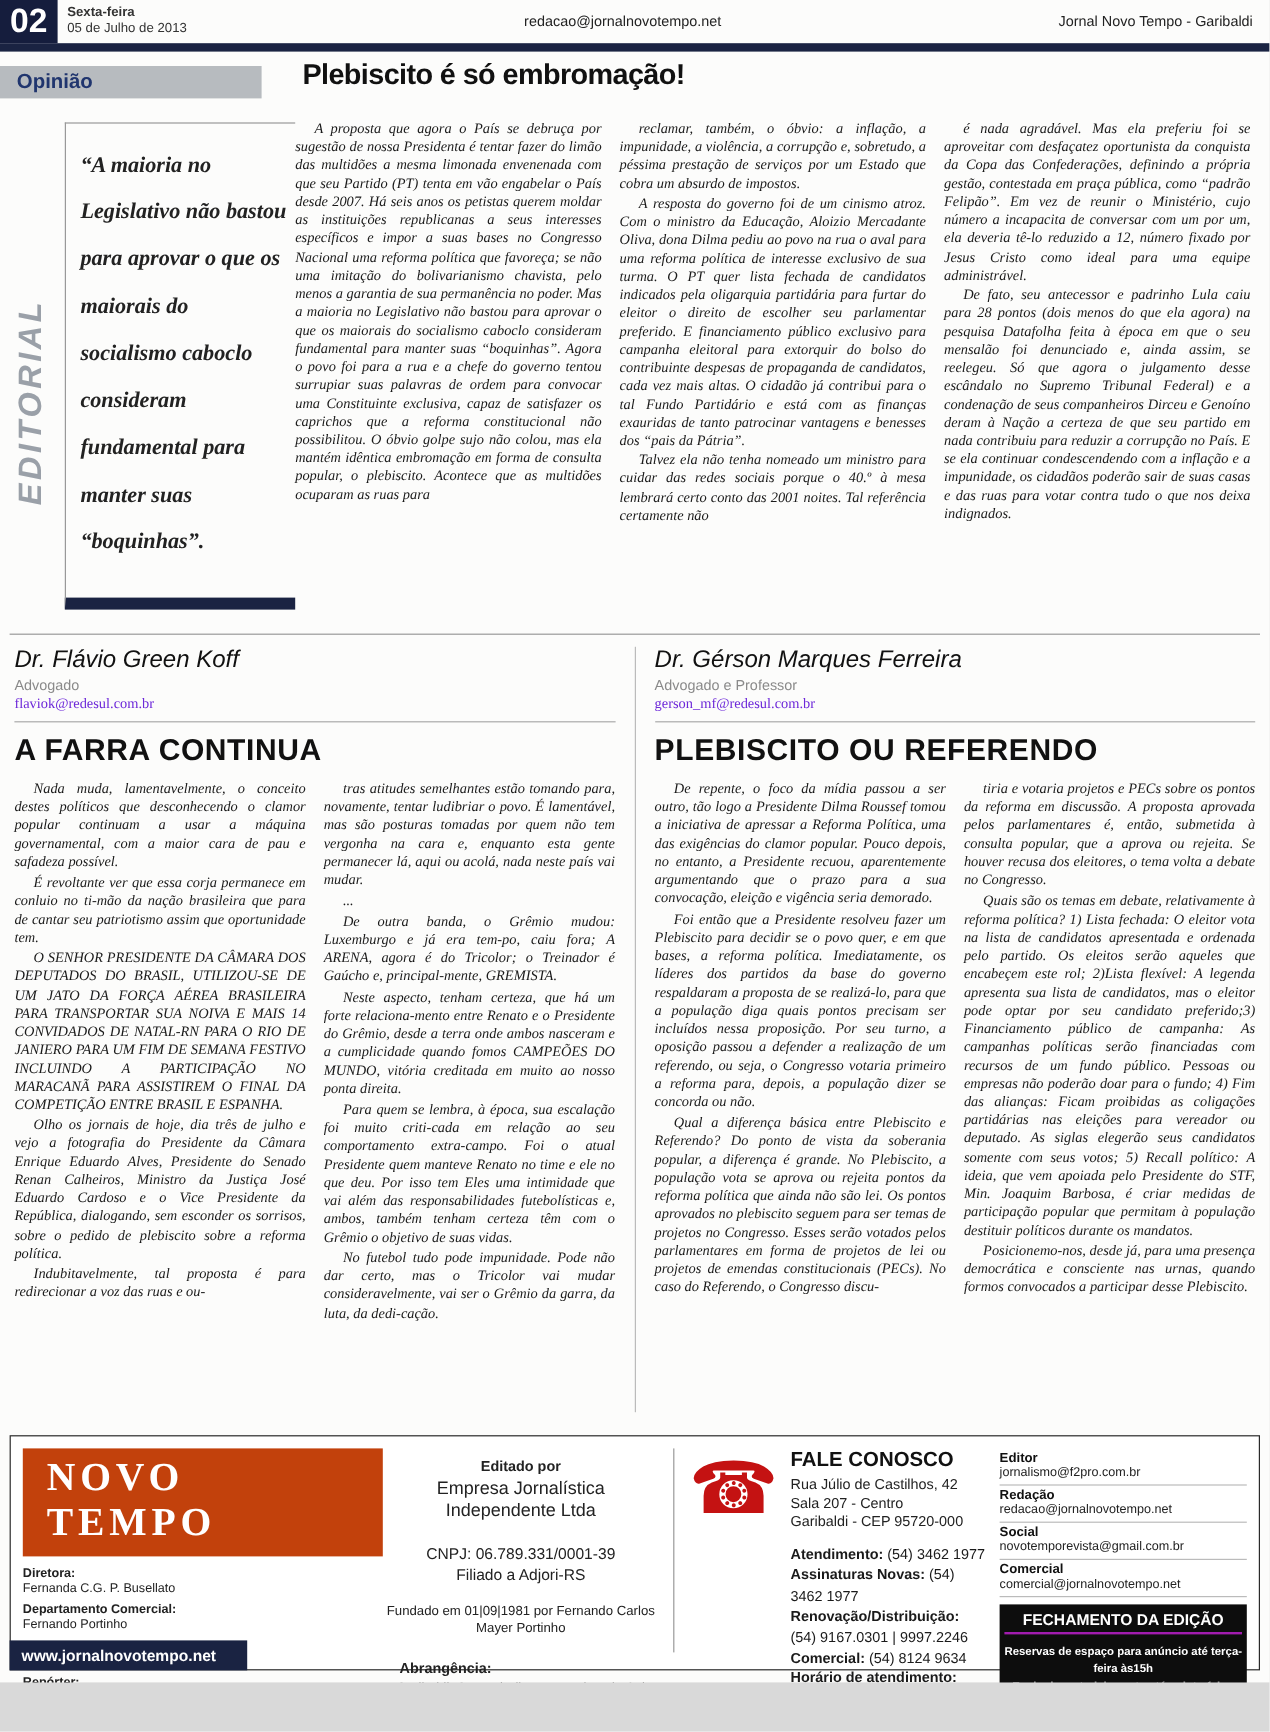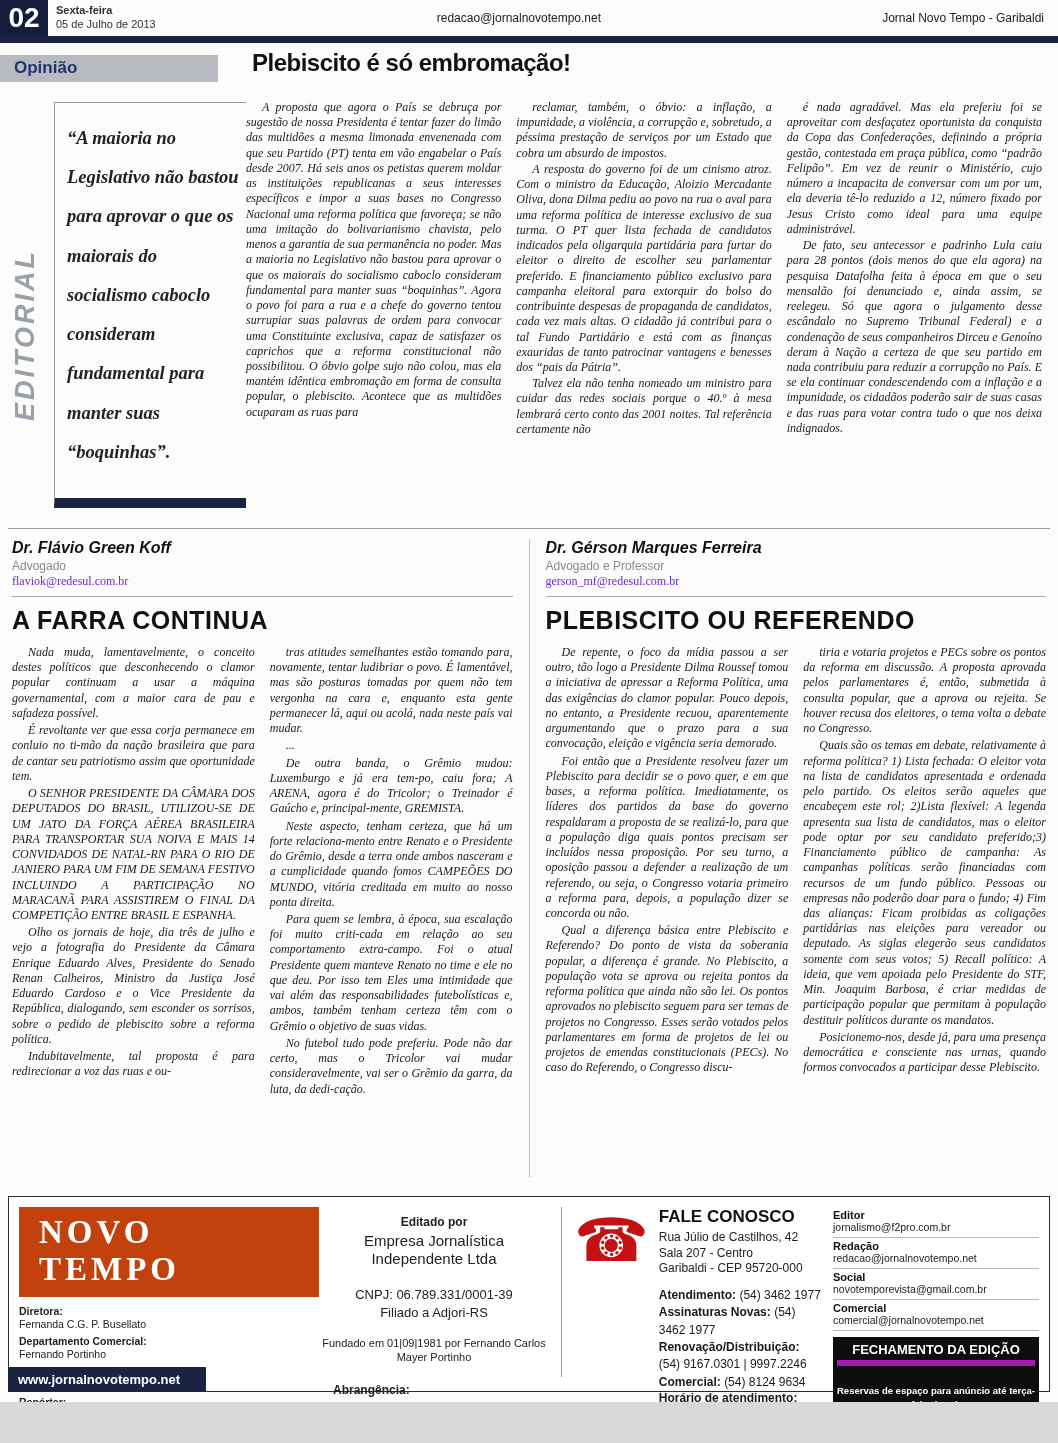--- a/index.html
+++ b/index.html
@@ -32,21 +32,21 @@
   .para { font-style:italic; text-align:justify; text-indent:16px; font-size:12px; line-height:1.27; hyphens:auto; }
   .ed-col .para { margin-bottom:1px; }
 
   .hdiv { border:none; border-top:1px solid #9a9a9a; margin:8px 8px 0 8px; }
 
   
   .columnists { display:flex; padding:10px 12px 0 12px; height:648px; overflow:hidden; }
   .columnist { flex:1; min-width:0; }
   .columnist.left { padding-right:16px; border-right:1px solid #bbb; }
   .columnist.right { padding-left:16px; }
-  .a-name { font-family:"Liberation Sans", sans-serif; font-weight:bold; font-style:italic; font-size:16px; color:#111; }
+  .a-name { font-family:"Liberation Sans", sans-serif; font-weight:normal; font-style:italic; font-size:20px; color:#111; }
   .a-role { font-family:"Liberation Sans", sans-serif; font-size:12px; color:#8a8a8a; margin-top:2px; }
   .a-mail { font-family:Liberation Serif, serif; font-size:12px; color:#6d28d9; margin-top:1px; }
   .a-rule { border:none; border-top:1px solid #aaa; margin:7px 0 9px 0; }
   .a-head { font-family:"Liberation Sans", sans-serif; font-weight:bold; font-size:25px; letter-spacing:0.5px; color:#111; margin-bottom:10px; }
   .a-cols { display:flex; gap:15px; }
   .a-col .para { margin-bottom:2px; }
 
   
   .masthead { position:absolute; left:8px; right:8px; bottom:10px; top:1196px; border:1px solid #2a2a2a; background:#fff;
               display:flex; padding:10px 10px 14px 10px; font-family:"Liberation Sans", sans-serif; }
@@ -71,21 +71,21 @@
   .fc-addr { font-size:12px; line-height:1.3; color:#222; }
   .fc-phones { margin-top:10px; font-size:12px; line-height:1.45; }
   .fc-phones b { font-weight:bold; }
   .fc-hours-label { font-weight:bold; font-size:12px; }
   .fc-hours { font-size:12px; line-height:1.35; }
   .m-mails { width:218px; flex:none; padding-left:12px; }
   .mail-item { border-bottom:1px solid #bbb; padding:2px 0 4px 0; }
   .mail-label { font-weight:bold; font-size:11px; color:#111; }
   .mail-value { font-size:10.5px; color:#222; }
   .deadline-box { background:#0d0d0d; color:#fff; margin-top:6px; padding:5px 4px 6px 4px; text-align:center; }
-  .dl-title { font-weight:bold; font-size:13px; border-bottom:6px solid #a21caf; padding-bottom:3px; margin-bottom:18px; }
+  .dl-title { font-weight:bold; font-size:13px; border-bottom:2px solid #a21caf; padding-bottom:3px; margin-bottom:8px; }
   .dl-line { font-size:9.5px; font-weight:bold; line-height:1.5; }
 </style>
 </head>
 <body>
 
 <div class="page">
 
   <header class="topbar">
     <div class="pagenum">02</div>
     <div class="dateblock">
@@ -140,21 +140,21 @@
             <p class="para">O SENHOR PRESIDENTE DA CÂMARA DOS DEPUTADOS DO BRASIL, UTILIZOU-SE DE UM JATO DA FORÇA AÉREA BRASILEIRA PARA TRANSPORTAR SUA NOIVA E MAIS 14 CONVIDADOS DE NATAL-RN PARA O RIO DE JANIERO PARA UM FIM DE SEMANA FESTIVO INCLUINDO A PARTICIPAÇÃO NO MARACANÃ PARA ASSISTIREM O FINAL DA COMPETIÇÃO ENTRE BRASIL E ESPANHA.</p>
             <p class="para">Olho os jornais de hoje, dia três de julho e vejo a fotografia do Presidente da Câmara Enrique Eduardo Alves, Presidente do Senado Renan Calheiros, Ministro da Justiça José Eduardo Cardoso e o Vice Presidente da República, dialogando, sem esconder os sorrisos, sobre o pedido de plebiscito sobre a reforma política.</p>
             <p class="para">Indubitavelmente, tal proposta é para redirecionar a voz das ruas e ou-</p>
           </div>
         <div class="a-col">
             <p class="para">tras atitudes semelhantes estão tomando para, novamente, tentar ludibriar o povo. É lamentável, mas são posturas tomadas por quem não tem vergonha na cara e, enquanto esta gente permanecer lá, aqui ou acolá, nada neste país vai mudar.</p>
             <p class="para">...</p>
             <p class="para">De outra banda, o Grêmio mudou: Luxemburgo e já era tem-po, caiu fora; A ARENA, agora é do Tricolor; o Treinador é Gaúcho e, principal-mente, GREMISTA.</p>
             <p class="para">Neste aspecto, tenham certeza, que há um forte relaciona-mento entre Renato e o Presidente do Grêmio, desde a terra onde ambos nasceram e a cumplicidade quando fomos CAMPEÕES DO MUNDO, vitória creditada em muito ao nosso ponta direita.</p>
             <p class="para">Para quem se lembra, à época, sua escalação foi muito criti-cada em relação ao seu comportamento extra-campo. Foi o atual Presidente quem manteve Renato no time e ele no que deu. Por isso tem Eles uma intimidade que vai além das responsabilidades futebolísticas e, ambos, também tenham certeza têm com o Grêmio o objetivo de suas vidas.</p>
-            <p class="para">No futebol tudo pode preferiu. Pode não dar certo, mas o Tricolor vai mudar consideravelmente, vai ser o Grêmio da garra, da luta, da dedi-cação.</p>
+            <p class="para">No futebol tudo pode impunidade. Pode não dar certo, mas o Tricolor vai mudar consideravelmente, vai ser o Grêmio da garra, da luta, da dedi-cação.</p>
           </div>
       </div>
     </article>
 
     <article class="columnist right">
       <div class="a-name">Dr. Gérson Marques Ferreira</div>
       <div class="a-role">Advogado e Professor</div>
       <div class="a-mail">gerson_mf@redesul.com.br</div>
       <hr class="a-rule">
       <h2 class="a-head">PLEBISCITO OU REFERENDO</h2>

